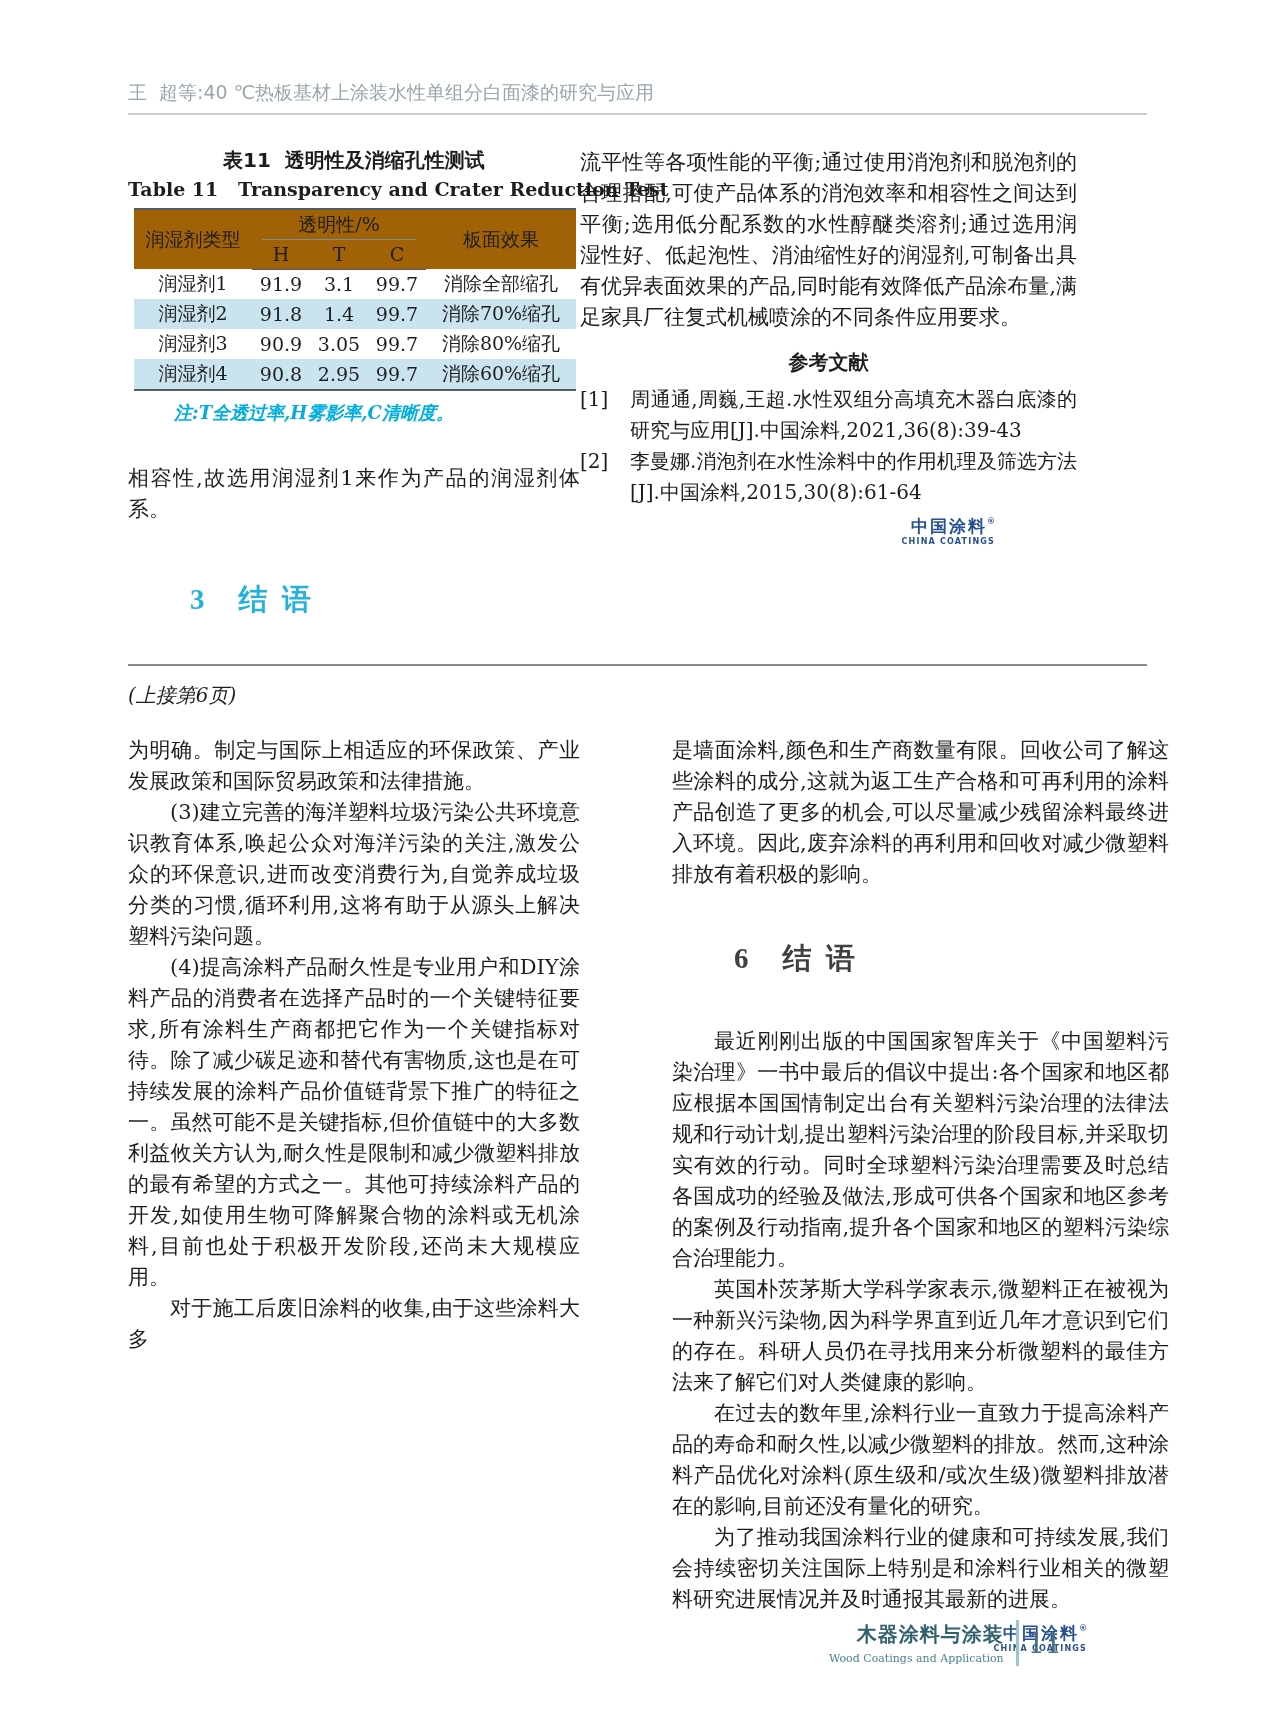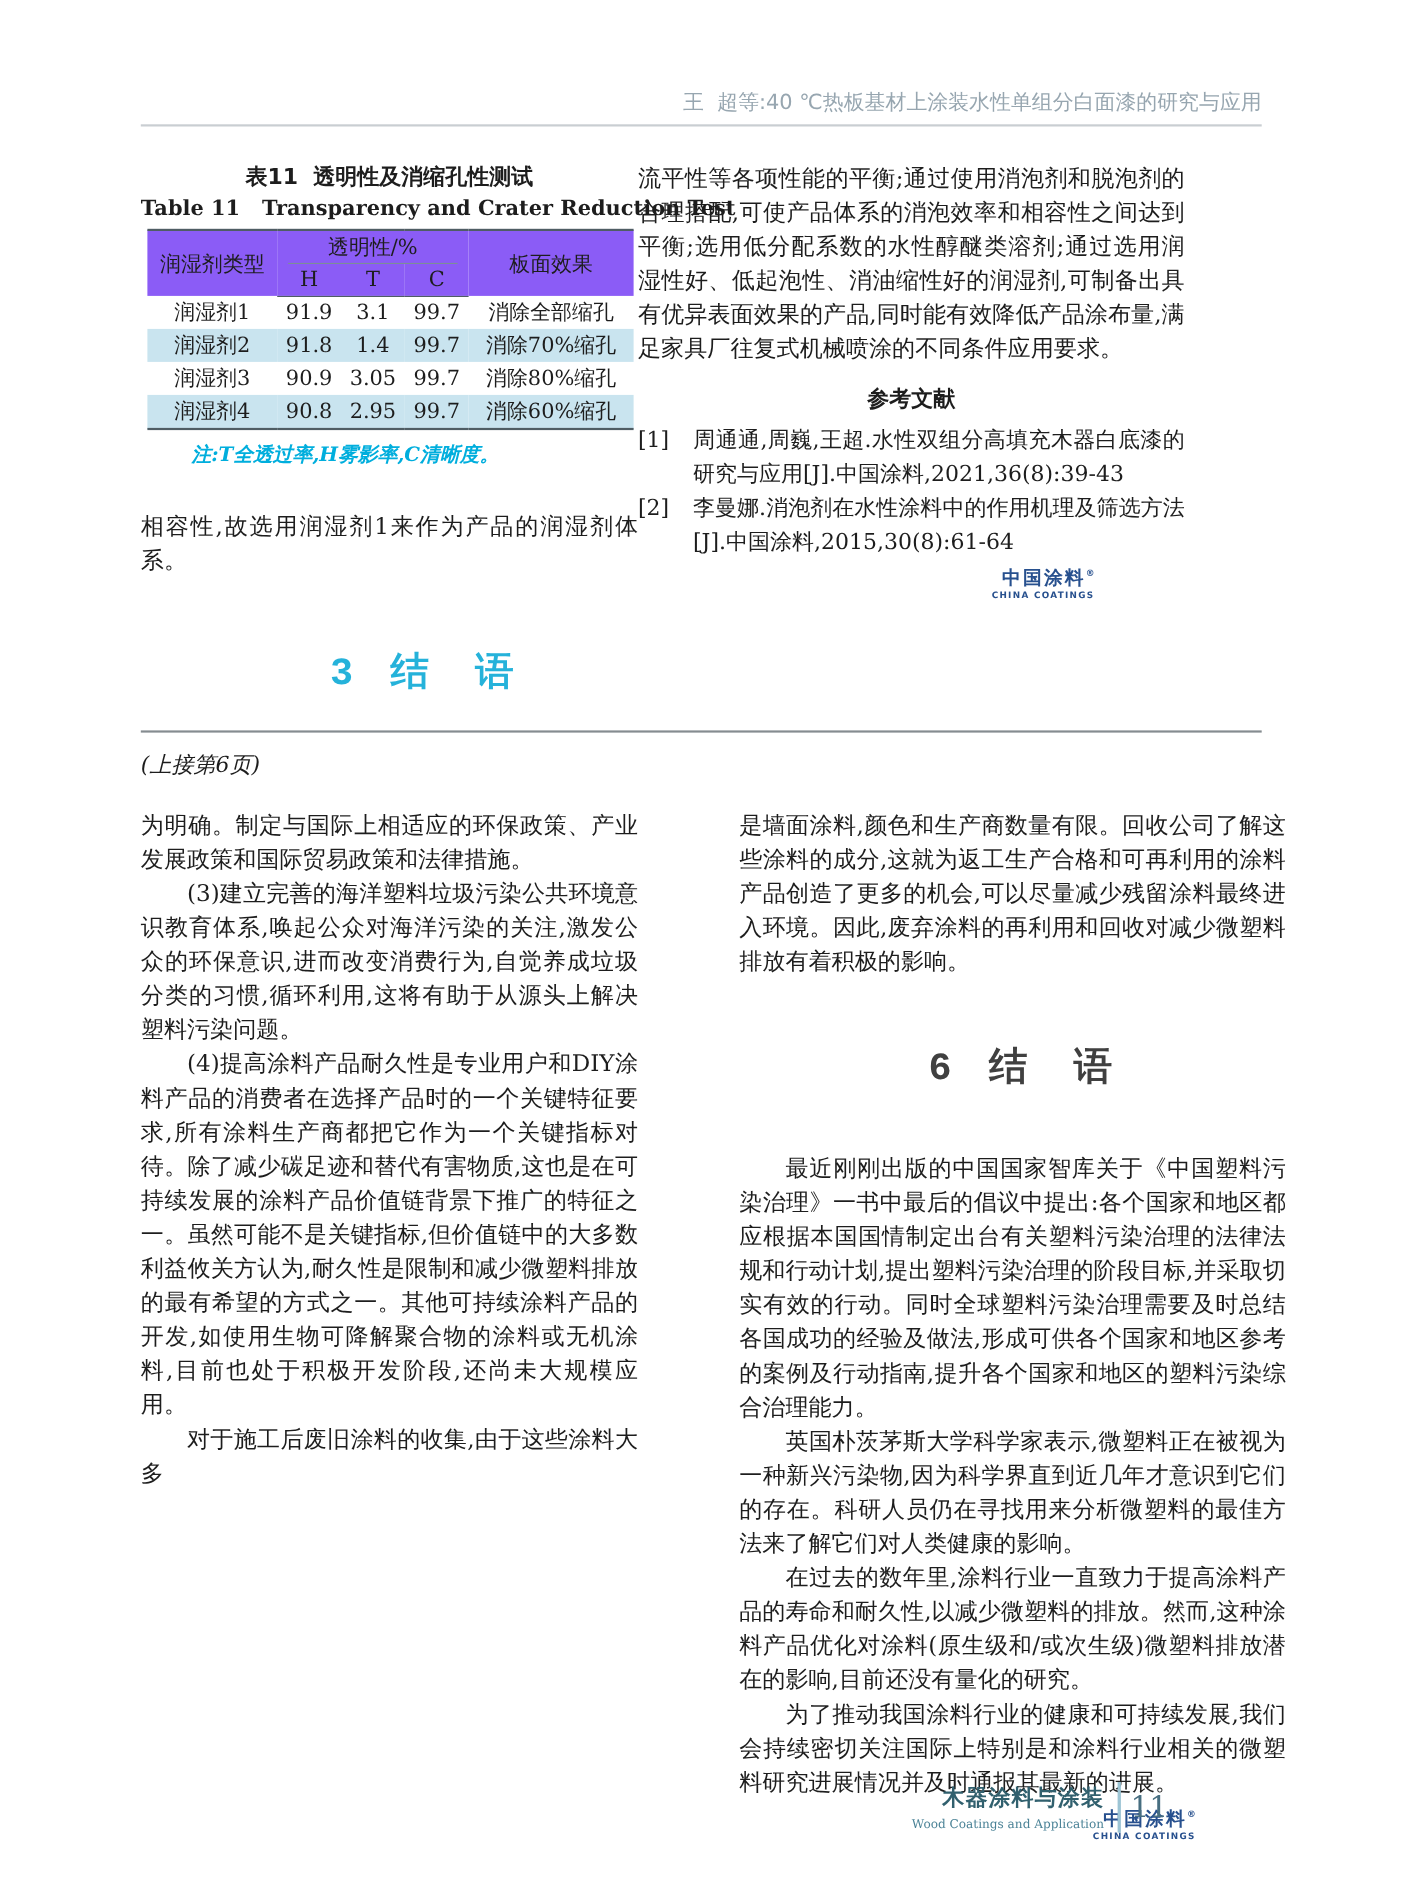--- a/index.html
+++ b/index.html
@@ -10,21 +10,21 @@
     position:relative;
     overflow:hidden;
     font-family:"DejaVu Serif","Liberation Serif",serif;
     color:#1d1d1d;
   }
   .content { padding:0 128px; }
 
   
   .running-head {
     padding-top:80px;
-    text-align:right;
+    text-align:left;
     font-family:"DejaVu Sans","Liberation Sans",sans-serif;
     font-size:19px;
     color:#97a6b0;
     white-space:pre;
   }
   .head-rule { border-bottom:2px solid #c9ced2; margin-top:7px; }
 
   
   .top-section {
     margin-top:32px;
@@ -62,21 +62,21 @@
     font-size:19px;
     border-top:2px solid #4f5d64;
     border-bottom:2px solid #4f5d64;
   }
   table.wetting th, table.wetting td {
     text-align:center;
     font-weight:normal;
     padding:2px 0;
     height:29px;
   }
-  table.wetting thead { background:#8b5cf6; }
+  table.wetting thead { background:#a16207; }
   table.wetting thead tr:last-child th { border-bottom:1px solid #4f5d64; }
   th.group-head { position:relative; padding-bottom:4px; }
   th.group-head::after {
     content:""; position:absolute; left:10px; right:10px; bottom:0;
     border-bottom:1px solid #7c8e97;
   }
   table.wetting tbody tr:nth-child(even) { background:#c9e4ef; }
   td.effect, th.effect { text-align:left; padding-left:10px; }
   .tbl-note {
     margin:10px 0 0 46px;
@@ -90,23 +90,23 @@
   .para {
     font-size:21px;
     line-height:31px;
     text-align:justify;
   }
   .para.indent { text-indent:2em; }
   .mt40 { margin-top:38px; }
 
   
   .sec-heading {
-    font-family:Liberation Mono, monospace;
-    font-weight:bold;
-    font-size:35px;
+    font-family:Liberation Serif, serif;
+    font-weight:bold;
+    font-size:29px;
     margin:22px 0 14px 4px;
     white-space:pre;
   }
   .sec-heading .sec-num { margin-right:34px; }
   .sec-heading.cyan { color:#25b2da; }
   .sec-heading.red  { color:#404040; margin-top:16px; }
 
   
   .ref-title {
     text-align:center;

